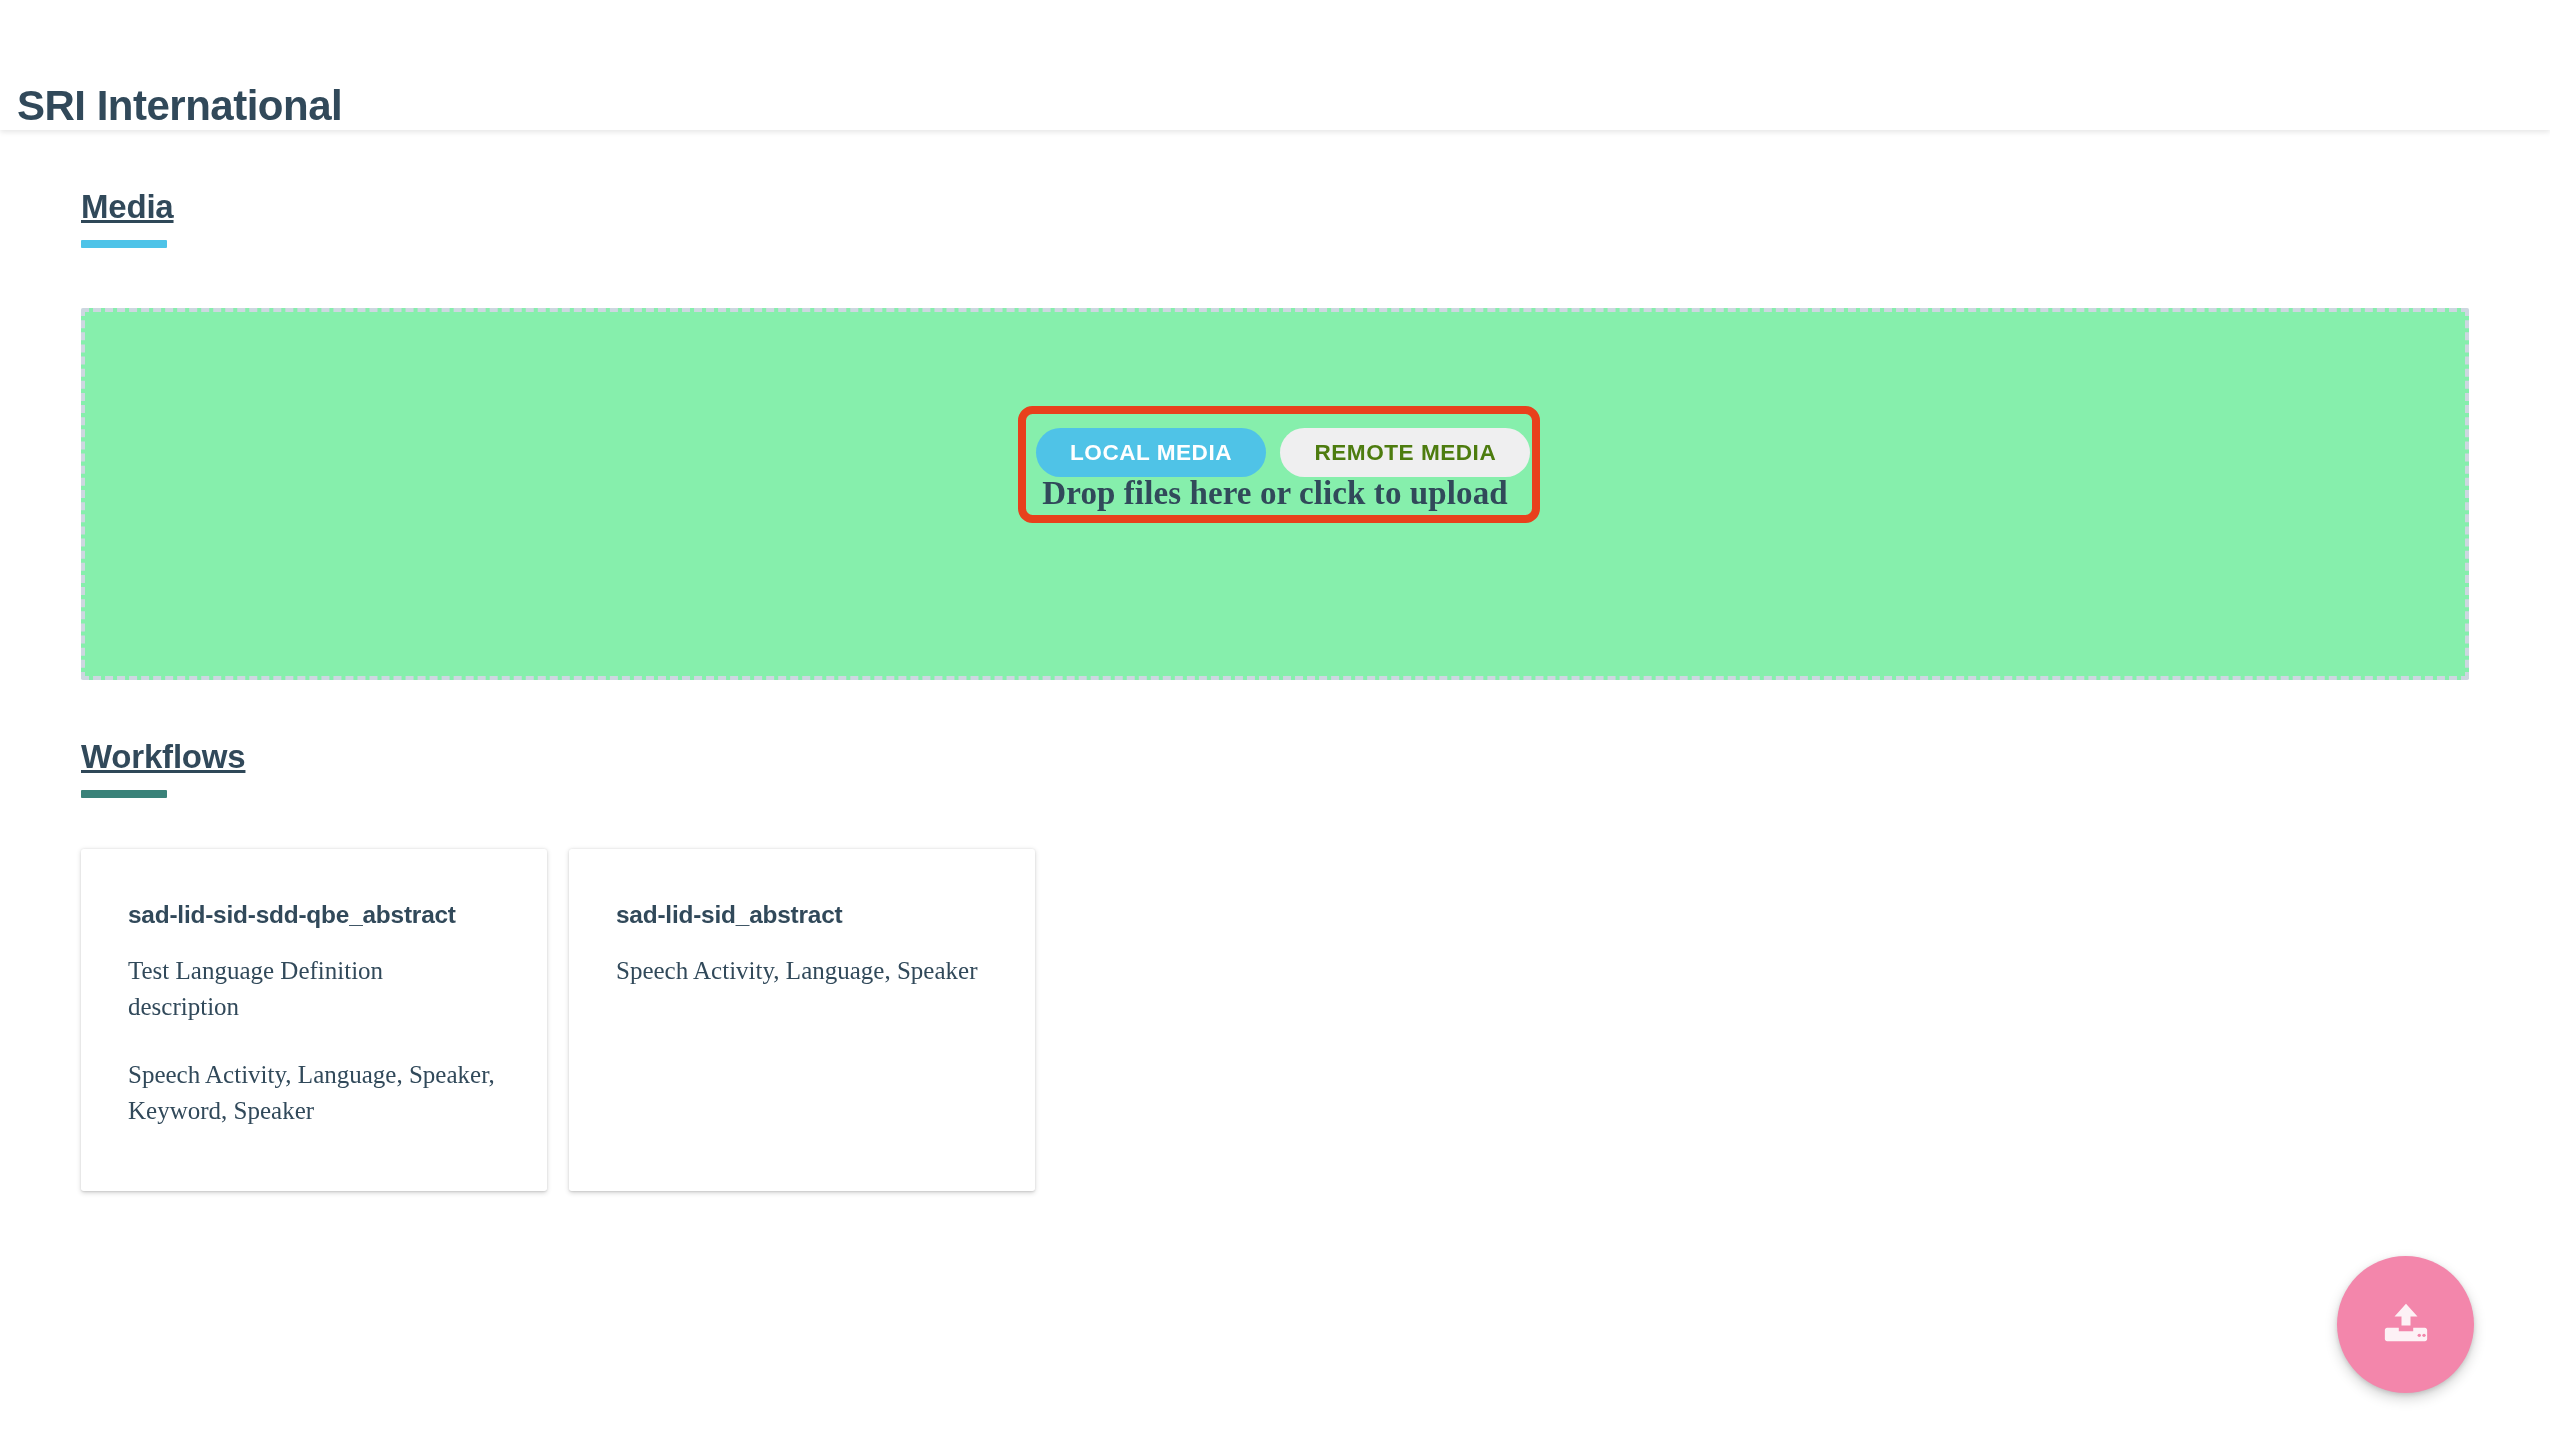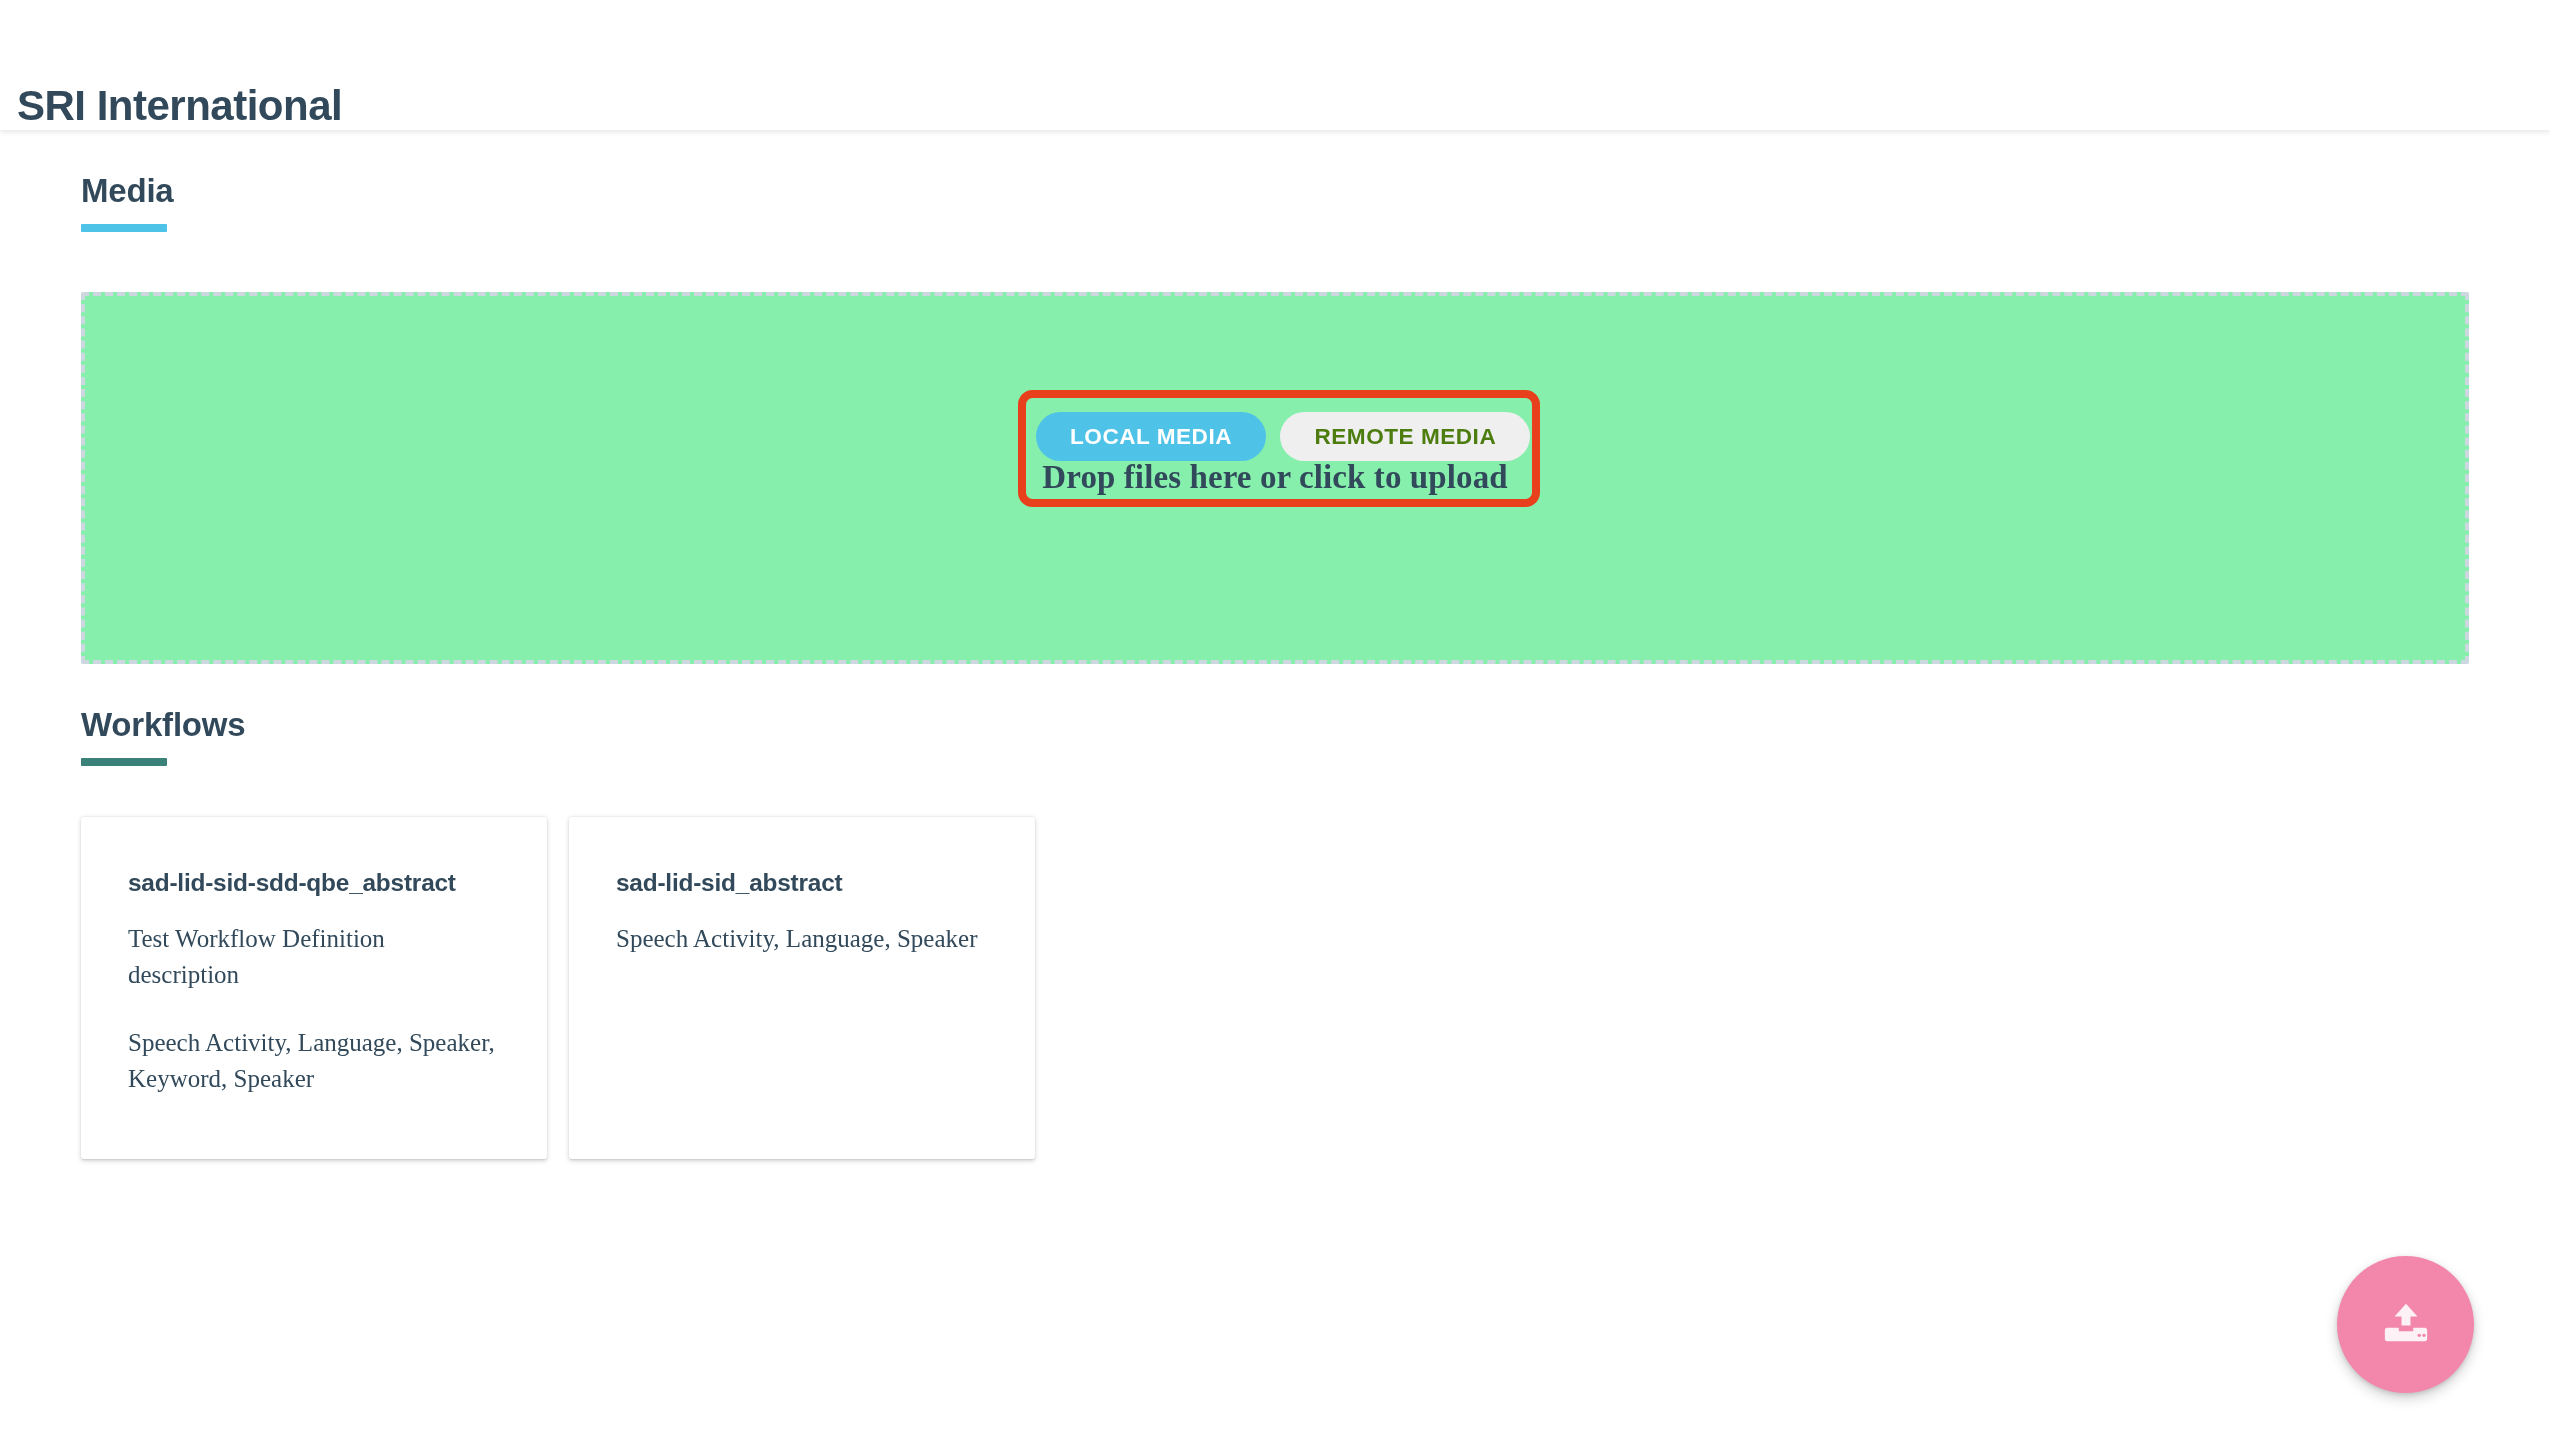--- a/index.html
+++ b/index.html
@@ -37,21 +37,22 @@
   }
 
   
   .page {
     padding: 0 81px 0 81px;
     box-sizing: border-box;
     position: relative;
   }
 
   .section-head {
-    margin-top: 43px;
+    margin-top: 59px;
+    text-decoration: underline;
   }
   .section-title {
     font-size: 33px;
     font-weight: bold;
     color: #31495a;
     letter-spacing: -0.2px;
     line-height: 1.1;
   }
   .section-rule {
     width: 86px;
@@ -212,21 +213,21 @@
   <section>
     <div class="section-head">
       <div class="section-title">Workflows</div>
       <div class="section-rule rule-wf"></div>
     </div>
 
     <div class="wf-grid">
 
       <div class="wf-card">
         <div class="wf-title">sad-lid-sid-sdd-qbe_abstract</div>
-        <div class="wf-desc">Test Workflow Definition description</div>
+        <div class="wf-desc">Test Language Definition description</div>
         <div class="wf-tags">Speech Activity, Language, Speaker, Keyword, Speaker</div>
       </div>
 
       <div class="wf-card">
         <div class="wf-title">sad-lid-sid_abstract</div>
 
         <div class="wf-tags">Speech Activity, Language, Speaker</div>
       </div>
 
     </div>

